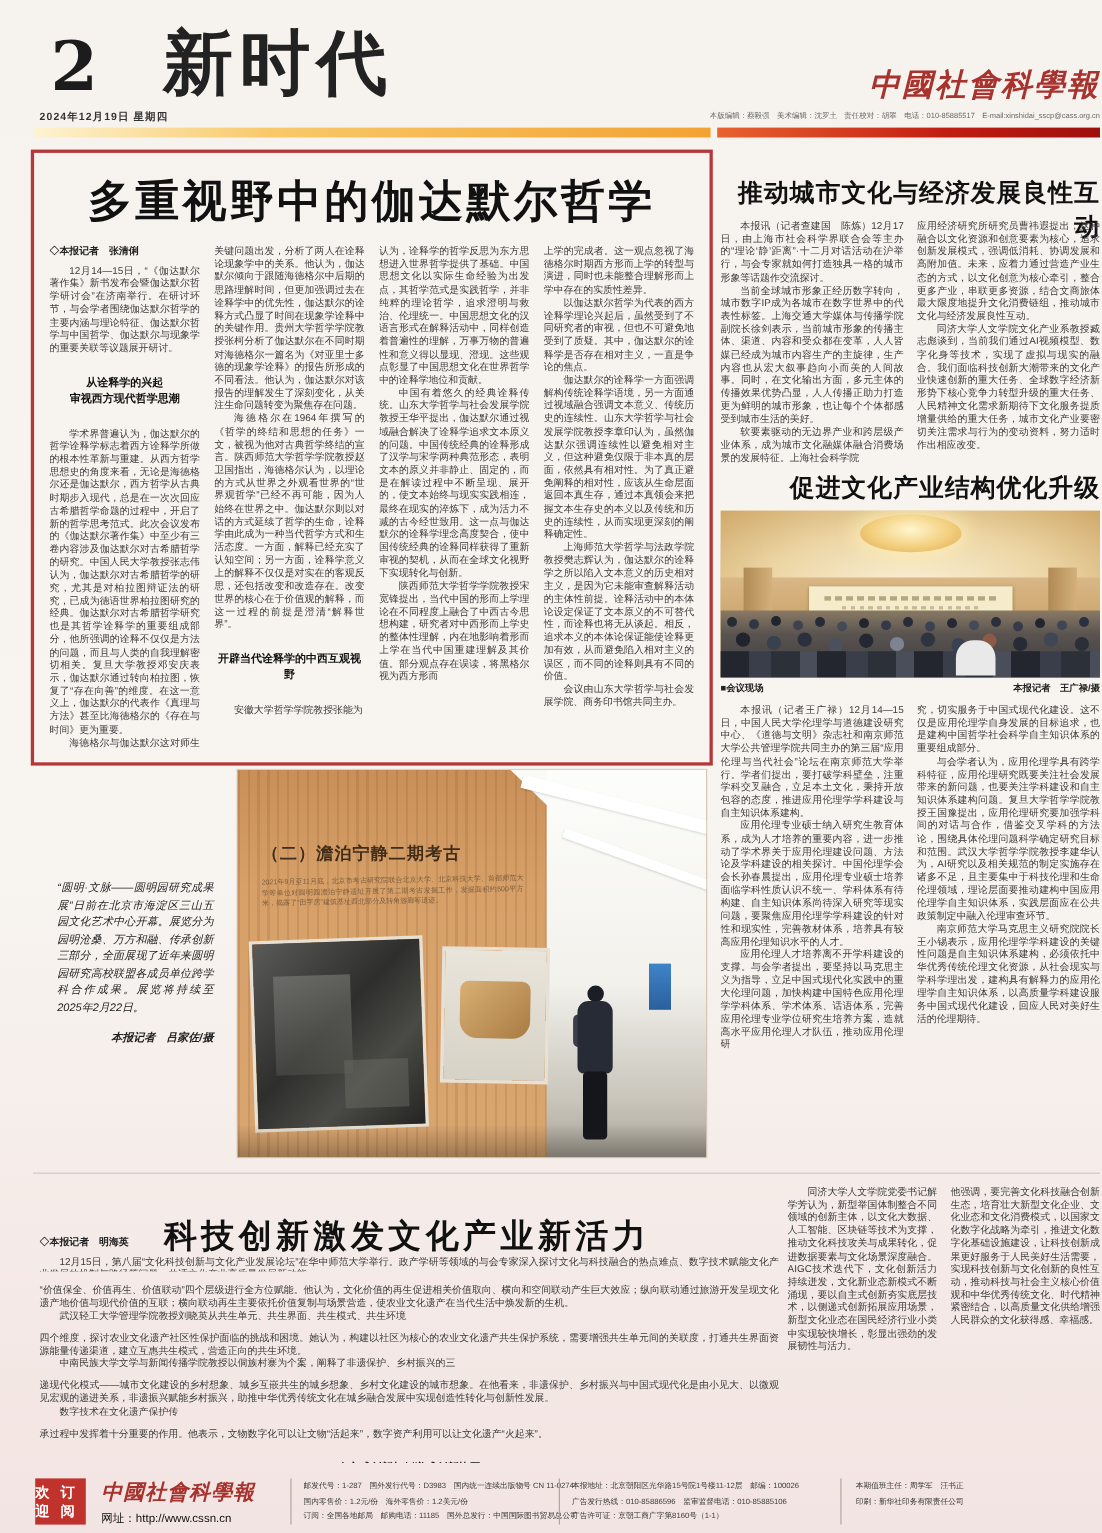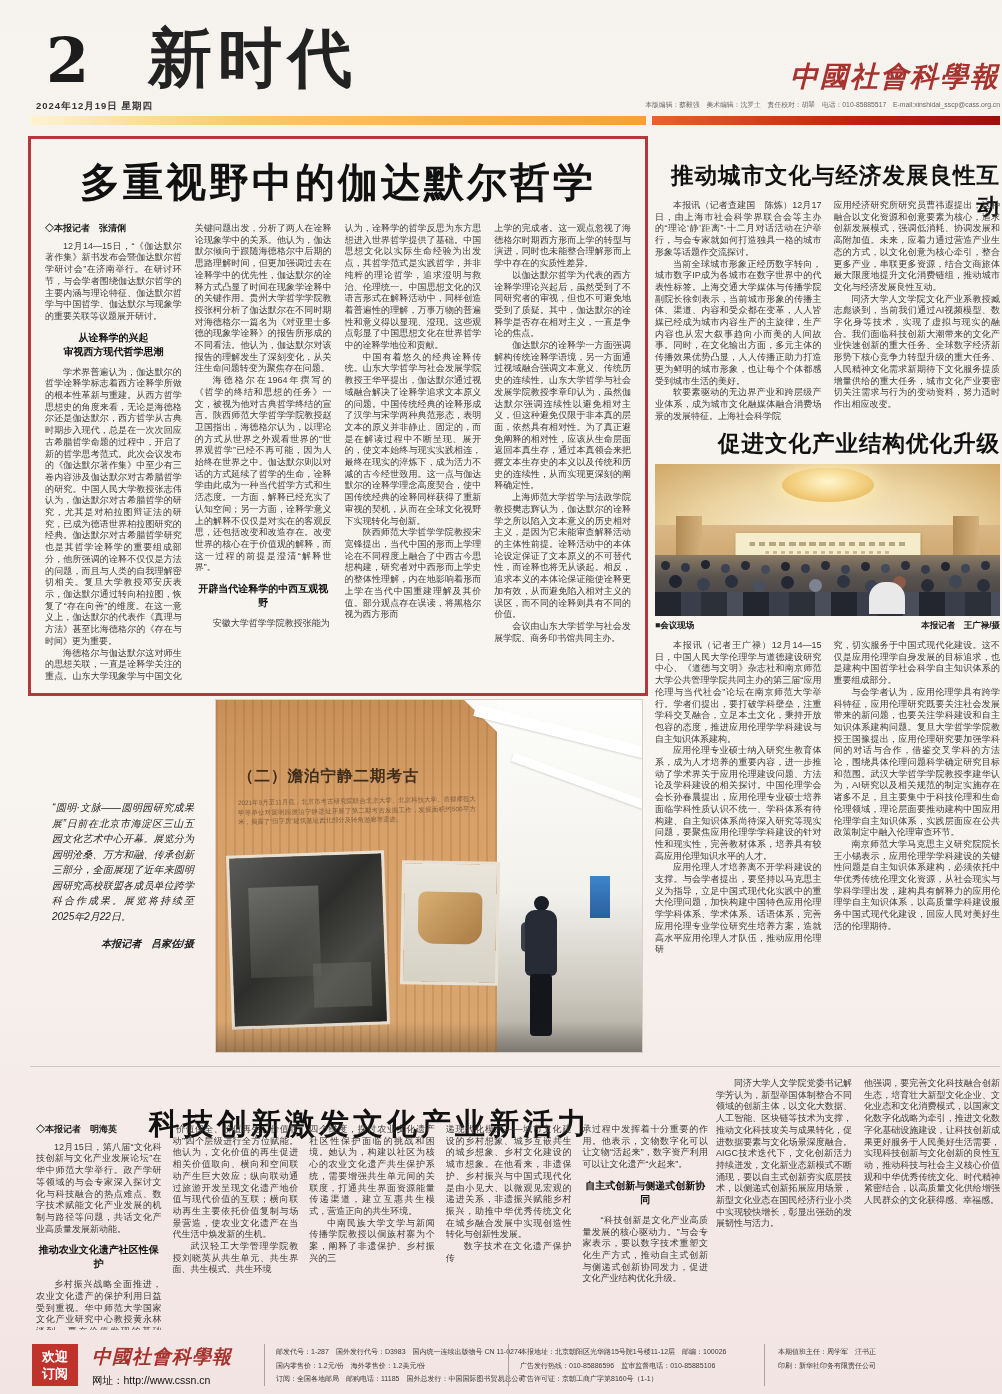--- a/index.html
+++ b/index.html
@@ -15,21 +15,21 @@
   .edinfo{position:absolute;left:600px;top:100px;width:400px;text-align:right;font-size:6.8px;color:#666;}
   .bar-orange{position:absolute;left:30px;top:116px;width:616px;height:9px;
               background:linear-gradient(90deg,#fdf3d2 0%,#f8c96a 35%,#f3a232 100%);}
   .bar-red{position:absolute;left:652px;top:116px;width:348px;height:9px;
            background:linear-gradient(90deg,#e8622f 0%,#c21d12 60%,#9d0f0c 100%);}
   
   .col{flex:1;overflow:hidden;font-size:9px;line-height:11.7px;text-align:justify;color:#3b3b3b;}
   .col p{margin:0;text-indent:2em;}
   .col p.cont{text-indent:0;}
   .byline{font-weight:bold;text-indent:0 !important;margin-bottom:6px !important;color:#222;}
-  .subhead{font-weight:bold;text-align:center;font-size:10px;line-height:14px;margin:8px 0;color:#111;}
+  .subhead{font-weight:bold;text-align:center;font-size:10px;line-height:14px;margin:19px 0;color:#111;}
   
   .feature-box{position:absolute;left:28px;top:136px;width:620px;height:560px;border:3px solid #b4383b;box-sizing:border-box;}
   .feature-head{position:absolute;left:0;top:16px;width:100%;text-align:center;font-weight:900;font-size:40px;letter-spacing:3px;color:#111;}
   .feature-cols{position:absolute;left:14px;right:14px;top:84px;bottom:12px;display:flex;gap:13px;}
   
   .cityhead,.ethicshead{position:absolute;left:655px;width:345px;text-align:right;font-weight:900;font-size:22.5px;letter-spacing:1px;color:#111;}
   .cityhead{top:160px;}
   .citycols{position:absolute;left:655px;top:200px;width:345px;height:222px;display:flex;gap:12px;}
   .ethicshead{top:428px;}
   .conf-photo{position:absolute;left:655px;top:464px;width:345px;height:152px;overflow:hidden;
@@ -88,26 +88,26 @@
   .exc-photo i{position:absolute;left:18px;top:30px;width:70px;height:90px;background:linear-gradient(180deg,#8a8a86,#55554f);opacity:.5;}
   .exc-photo em{position:absolute;right:14px;bottom:16px;width:58px;height:44px;background:#6e6e68;opacity:.45;}
   .art-photo{position:absolute;left:188px;top:164px;width:92px;height:118px;transform:rotate(1deg);
              background:linear-gradient(180deg,#e9e5db 0%,#d7d2c6 100%);box-shadow:0 0 0 3px #e8e0d2;}
   .art-photo i{position:absolute;left:14px;top:28px;width:64px;height:52px;border-radius:8px 8px 16px 16px;
                background:linear-gradient(135deg,#d9b074,#a97b44);}
   .photo-floor{position:absolute;left:0;bottom:0;width:100%;height:30px;background:linear-gradient(180deg,rgba(40,30,20,0),rgba(40,32,24,.35));}
   
   .rule-mid{position:absolute;left:30px;top:1066px;width:970px;height:1px;background:#cfc6bf;}
   .techhead{position:absolute;left:30px;top:1076px;width:680px;text-align:center;font-weight:900;font-size:30px;letter-spacing:4px;color:#111;margin-top:28px;}
-  .techcols-left{position:absolute;left:36px;top:1124px;width:672px;height:206px;display:flex;gap:11px;}
+  .techcols-left{position:absolute;left:36px;top:1124px;width:672px;height:206px;display:flex;gap:11px;flex-direction:column;}
   .techcols-right{position:absolute;left:716px;top:1078px;width:284px;height:252px;display:flex;gap:12px;}
   
   .footer{position:absolute;left:0;top:1336px;width:1002px;height:58px;}
   .sub-badge{position:absolute;left:32px;top:8px;width:46px;height:42px;background:#bf332c;color:#fff;
-             display:flex;flex-direction:column;align-items:center;justify-content:center;font-size:13px;font-weight:bold;line-height:17px;}
+             display:flex;flex-direction:row;align-items:center;justify-content:center;font-size:13px;font-weight:bold;line-height:17px;}
   .foot-masthead{position:absolute;left:92px;top:8px;width:170px;}
   .foot-masthead .fm1{font-family:"DejaVu Serif",serif;font-style:italic;font-weight:bold;font-size:19px;color:#a8322e;letter-spacing:1px;}
   .foot-masthead .fm2{margin-top:4px;font-size:10.5px;font-weight:normal;color:#111;}
   .vrule{position:absolute;top:8px;width:1px;height:42px;background:#a9a29c;}
   .foot-block{position:absolute;top:9px;font-size:7px;line-height:13.5px;color:#3a3a3a;white-space:nowrap;}
 </style>
 </head>
 <body>
 
 <div class="page">

